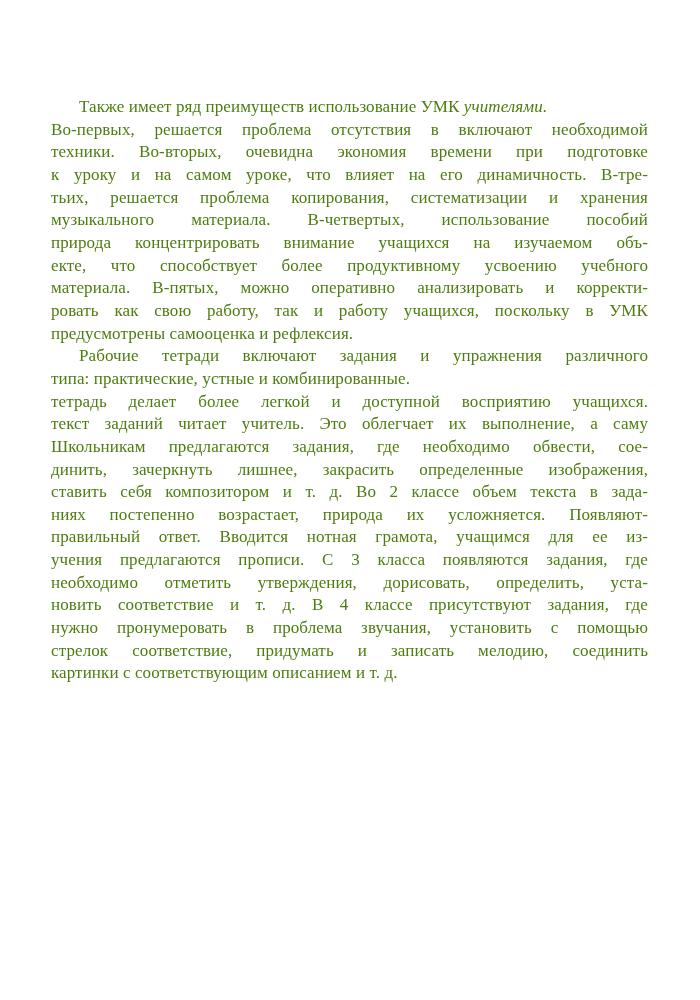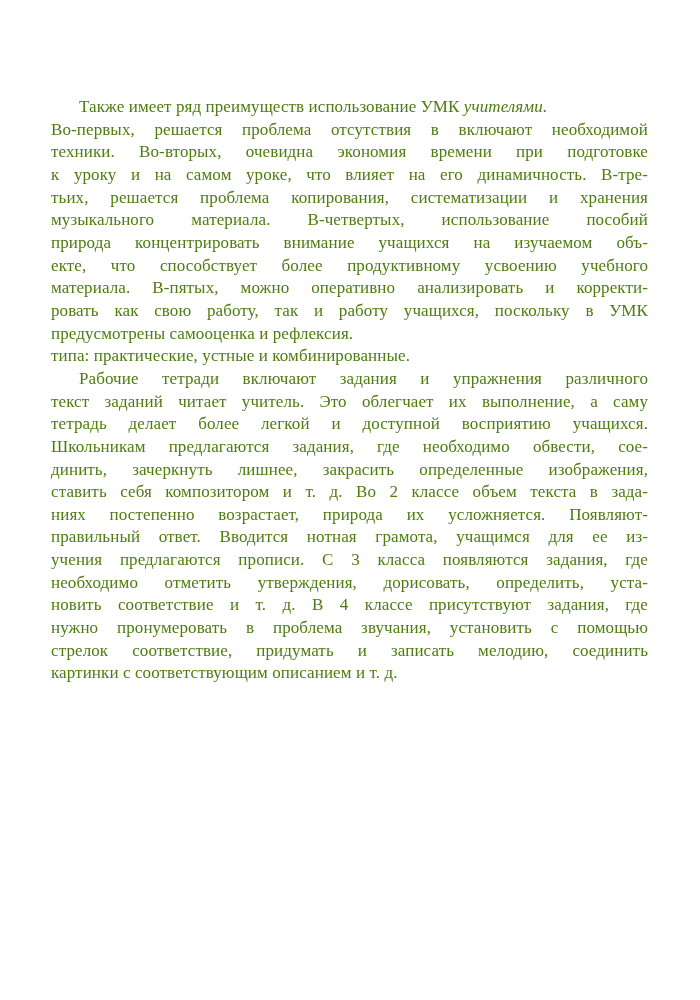--- a/index.html
+++ b/index.html
@@ -58,26 +58,26 @@
         <div class="tline"><span>к уроку и на самом уроке, что влияет на его динамичность. В-тре-</span></div>
         <div class="tline"><span>тьих, решается проблема копирования, систематизации и хранения</span></div>
         <div class="tline"><span>музыкального материала. В-четвертых, использование пособий</span></div>
         <div class="tline"><span>природа концентрировать внимание учащихся на изучаемом объ-</span></div>
         <div class="tline"><span>екте, что способствует более продуктивному усвоению учебного</span></div>
         <div class="tline"><span>материала. В-пятых, можно оперативно анализировать и корректи-</span></div>
         <div class="tline"><span>ровать как свою работу, так и работу учащихся, поскольку в УМК</span></div>
         <div class="tline no-just"><span>предусмотрены самооценка и рефлексия.</span></div>
       </div>
       <div class="para">
+        <div class="tline indent"><span>Рабочие тетради включают задания и упражнения различного</span></div>
         <div class="tline no-just"><span>типа: практические, устные и комбинированные.</span></div>
-        <div class="tline indent"><span>Рабочие тетради включают задания и упражнения различного</span></div>
       </div>
       <div class="para">
+        <div class="tline"><span>тетрадь делает более легкой и доступной восприятию учащихся.</span></div>
         <div class="tline"><span>текст заданий читает учитель. Это облегчает их выполнение, а саму</span></div>
-        <div class="tline"><span>тетрадь делает более легкой и доступной восприятию учащихся.</span></div>
         <div class="tline"><span>Школьникам предлагаются задания, где необходимо обвести, сое-</span></div>
         <div class="tline"><span>динить, зачеркнуть лишнее, закрасить определенные изображения,</span></div>
         <div class="tline"><span>ставить себя композитором и т. д. Во 2 классе объем текста в зада-</span></div>
         <div class="tline"><span>ниях постепенно возрастает, природа их усложняется. Появляют-</span></div>
         <div class="tline"><span>правильный ответ. Вводится нотная грамота, учащимся для ее из-</span></div>
         <div class="tline"><span>учения предлагаются прописи. С 3 класса появляются задания, где</span></div>
         <div class="tline"><span>необходимо отметить утверждения, дорисовать, определить, уста-</span></div>
         <div class="tline"><span>новить соответствие и т. д. В 4 классе присутствуют задания, где</span></div>
         <div class="tline"><span>нужно пронумеровать в проблема звучания, установить с помощью</span></div>
         <div class="tline"><span>стрелок соответствие, придумать и записать мелодию, соединить</span></div>

